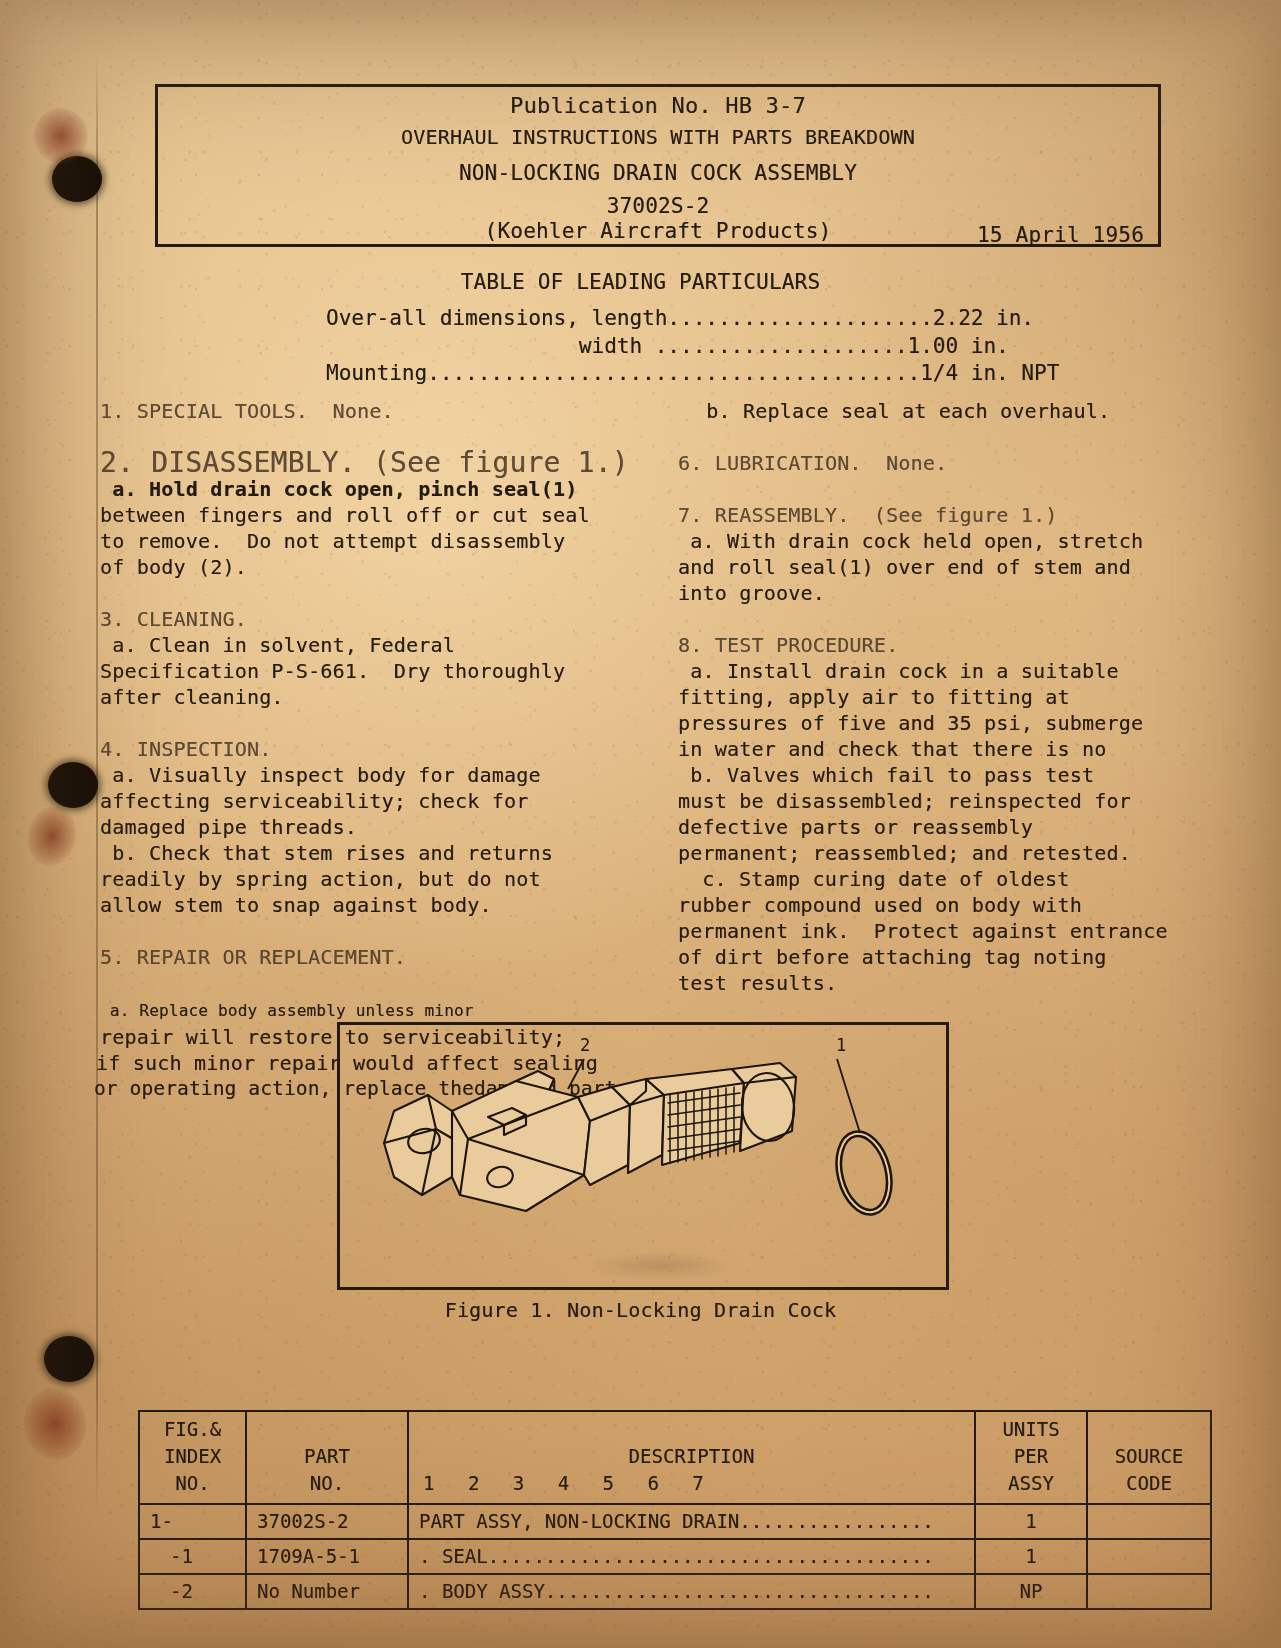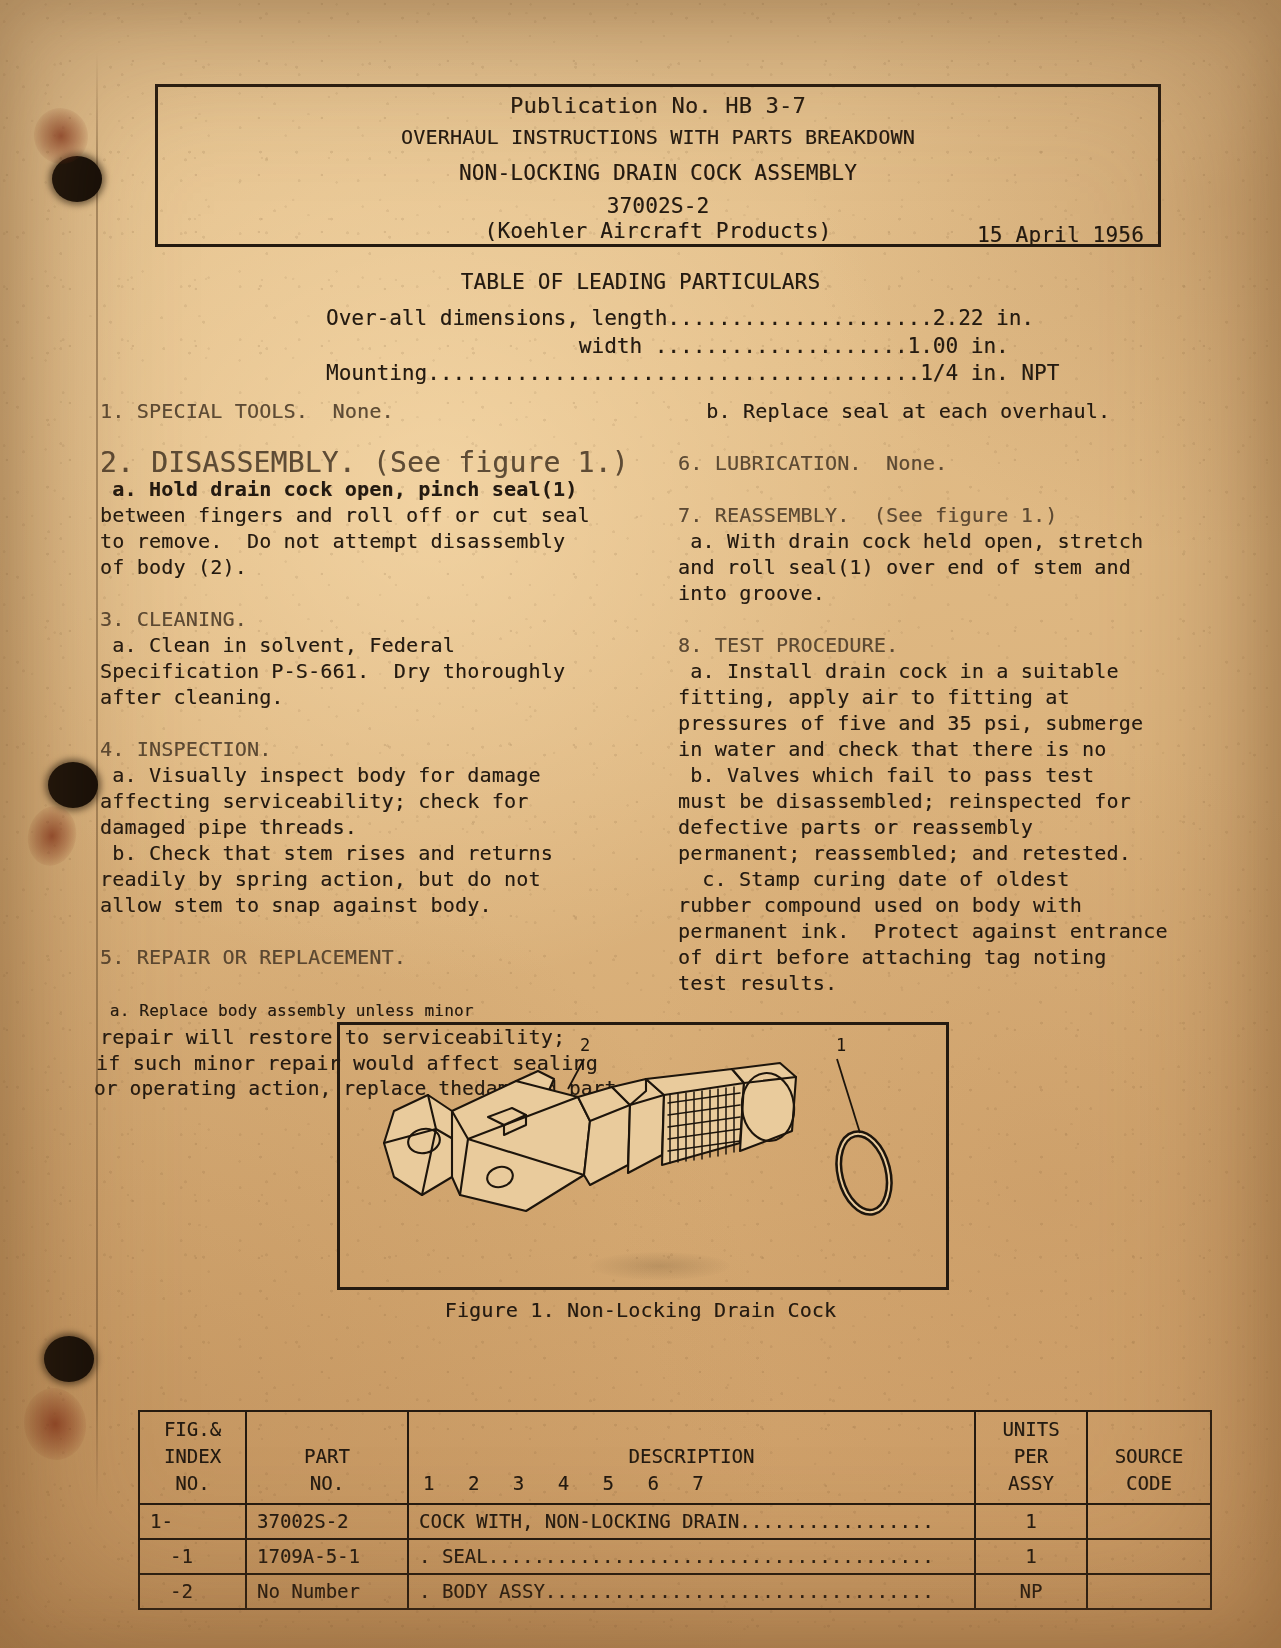--- a/index.html
+++ b/index.html
@@ -316,21 +316,21 @@
           <div style="height:27px"></div>
           <div>SOURCE</div>
           <div>CODE</div>
         </td>
       </tr>
     </thead>
     <tbody>
       <tr>
         <td class="cell-l">1-</td>
         <td class="cell-l">37002S-2</td>
-        <td class="cell-l">COCK WITH, NON-LOCKING DRAIN.................</td>
+        <td class="cell-l">PART ASSY, NON-LOCKING DRAIN.................</td>
         <td class="cell-c">1</td>
         <td class="cell-c"></td>
       </tr>
       <tr>
         <td class="cell-l" style="padding-left:30px !important;">-1</td>
         <td class="cell-l">1709A-5-1</td>
         <td class="cell-l">. SEAL.......................................</td>
         <td class="cell-c">1</td>
         <td class="cell-c"></td>
       </tr>

